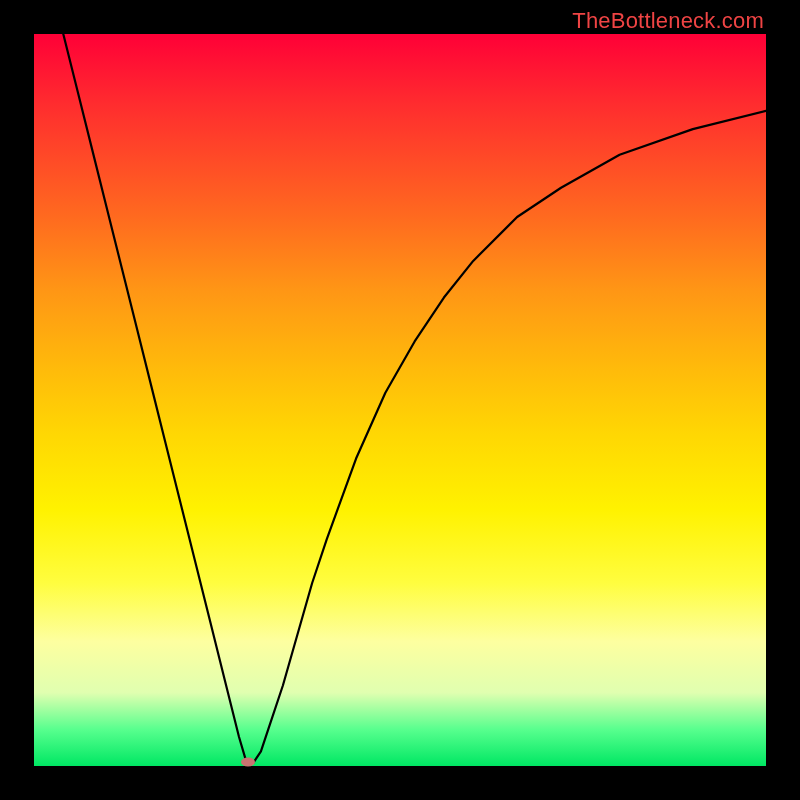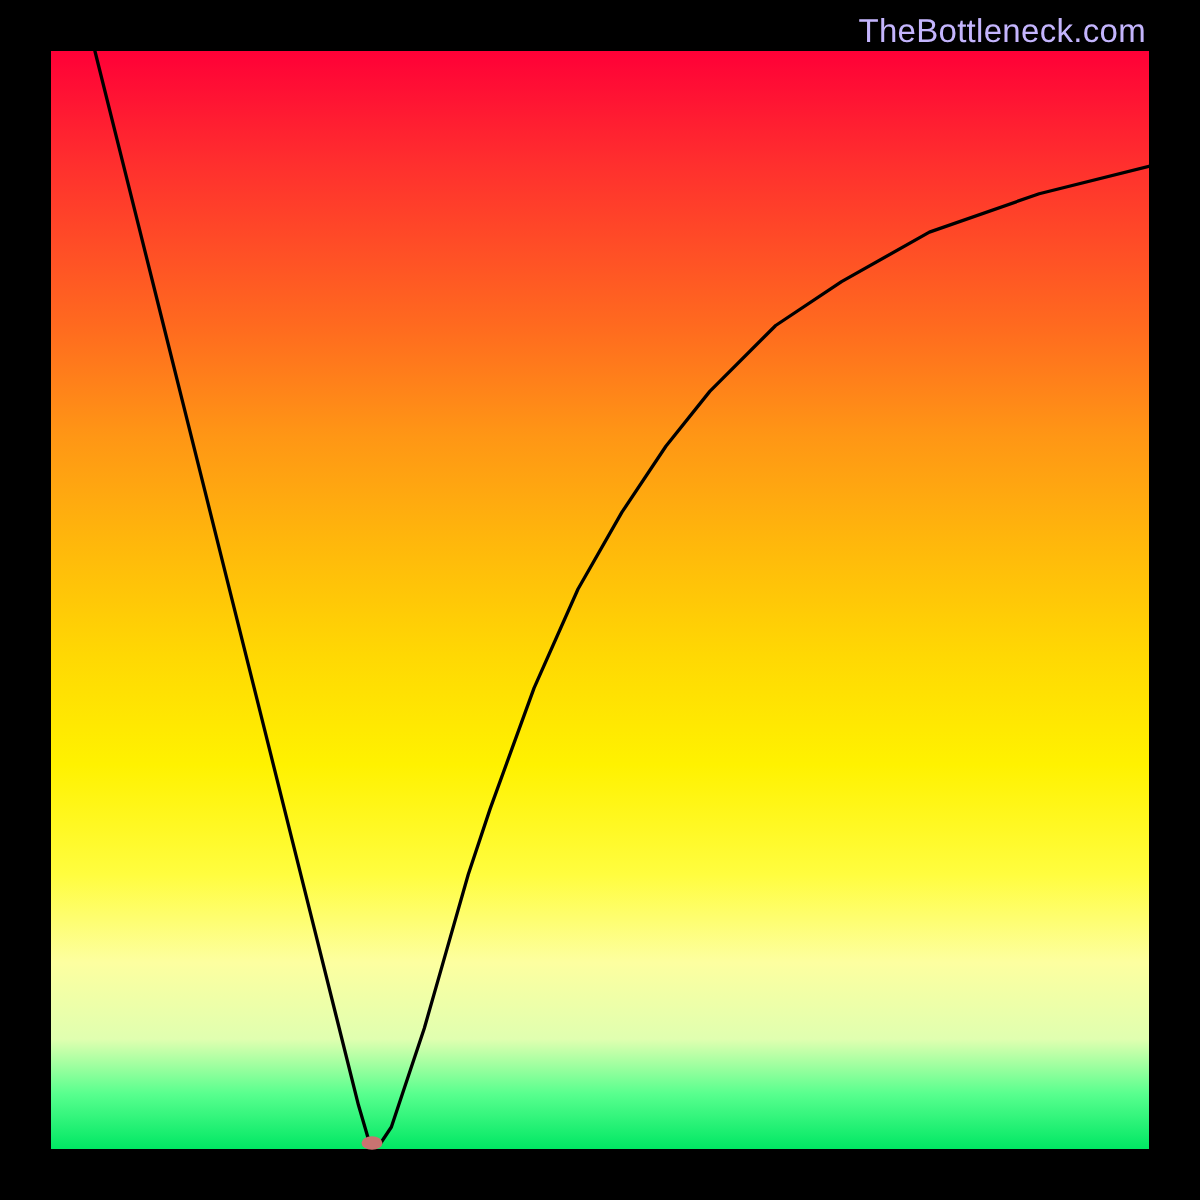--- a/index.html
+++ b/index.html
@@ -37,21 +37,21 @@
       #fdffa0 83%,
       #e0ffb0 90%,
       #58ff8e 95%,
       #00e763 100%
     );
   }
   .watermark {
     position: absolute;
     top: 8px;
     right: 36px;
-    color: #c4b5fd;
+    color: #ef4444;
     font-size: 22px;
     font-weight: 400;
     letter-spacing: 0.2px;
     user-select: none;
   }
   .curve-svg {
     position: absolute;
     left: 0;
     top: 0;
     width: 732px;

